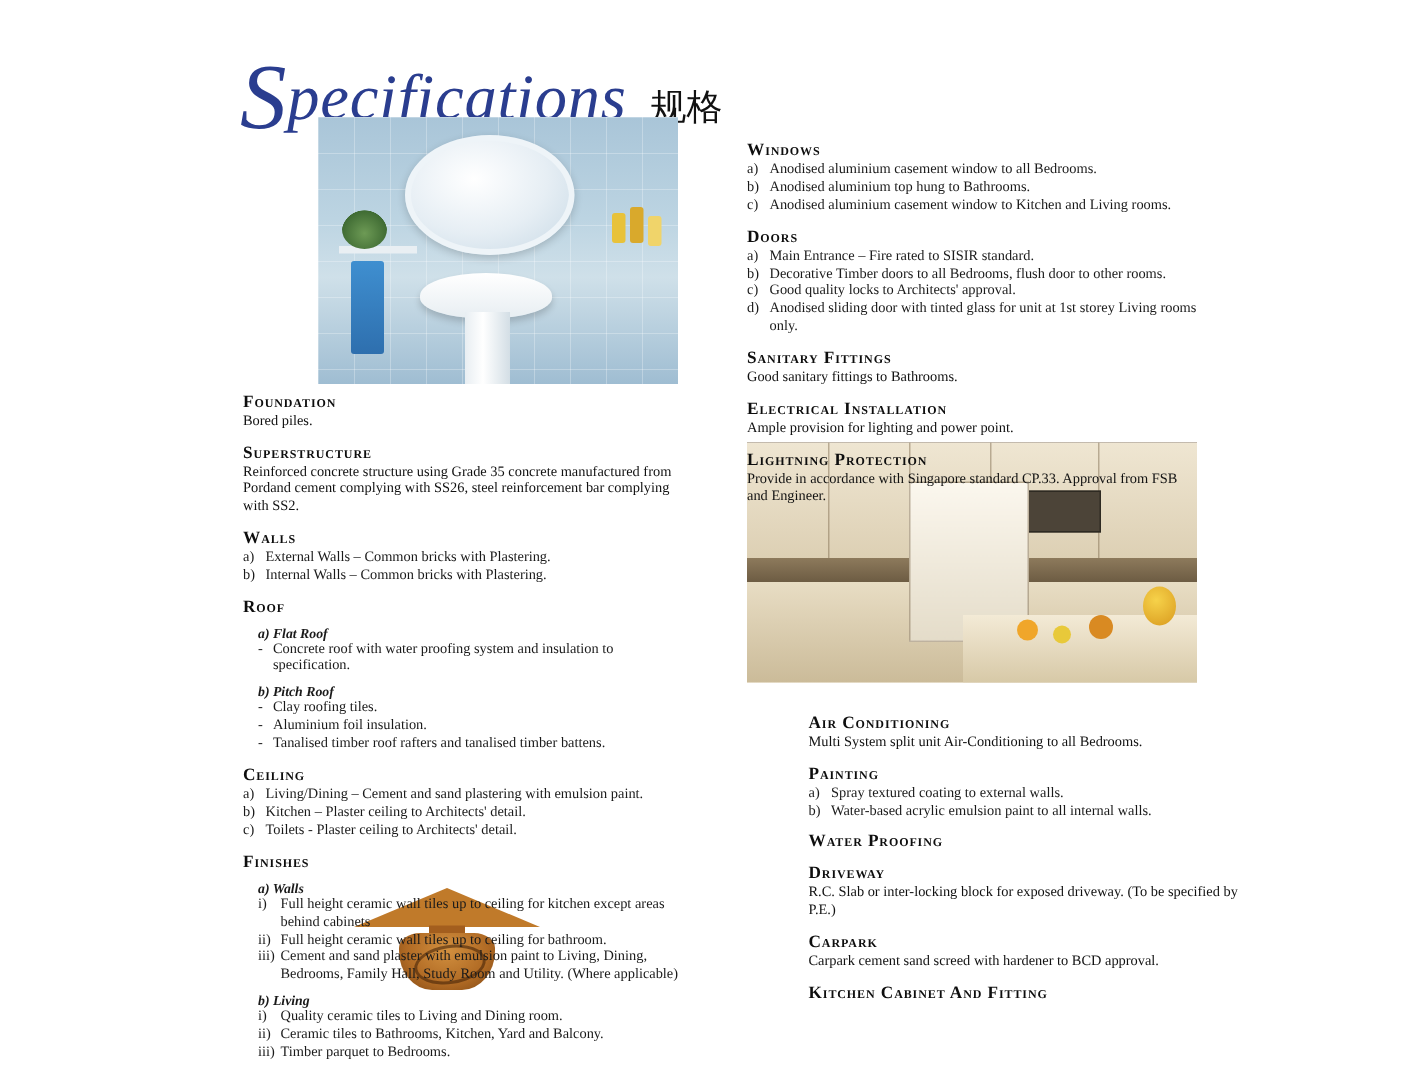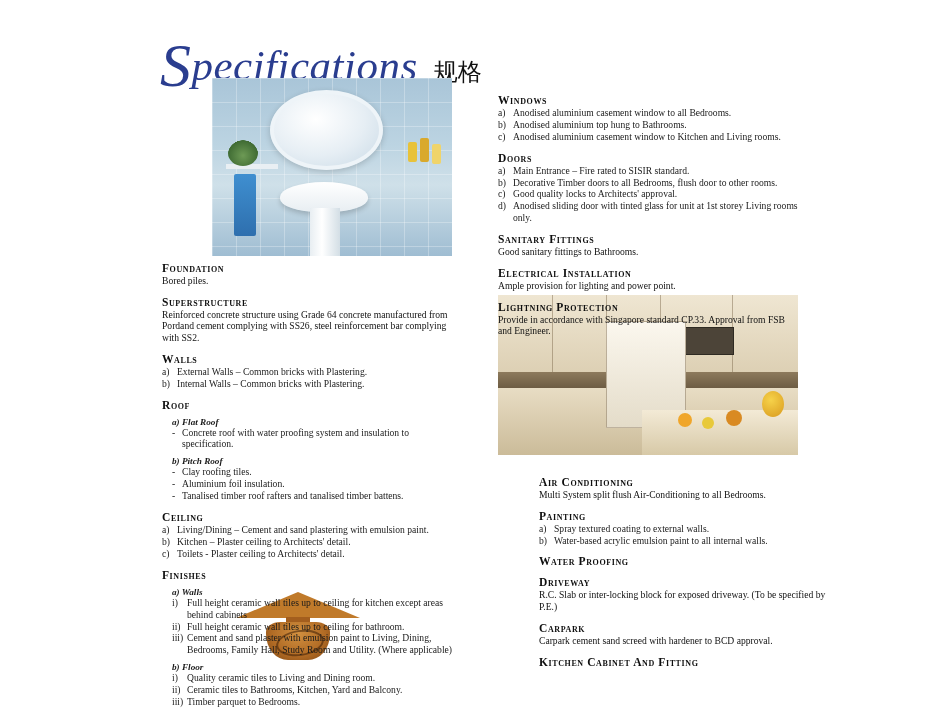--- a/index.html
+++ b/index.html
@@ -314,21 +314,21 @@
     <div class="lamp-swirl"></div>
   </div>
 
   <div class="col-left">
       <h2 class="sec">Foundation</h2>
       <div class="body">
         <p>Bored piles.</p>
       </div>
       <h2 class="sec">Superstructure</h2>
       <div class="body">
-        <p>Reinforced concrete structure using Grade 64 concrete manufactured from Pordand cement complying with SS26, steel reinforcement bar complying with SS2.</p>
+        <p>Reinforced concrete structure using Grade 35 concrete manufactured from Pordand cement complying with SS26, steel reinforcement bar complying with SS2.</p>
       </div>
       <h2 class="sec">Walls</h2>
       <ul class="items">
         <li>
           <span class="mark">a)</span>
           <span class="txt">External Walls – Common bricks with Plastering.</span>
         </li>
         <li>
           <span class="mark">b)</span>
           <span class="txt">Internal Walls – Common bricks with Plastering.</span>
@@ -381,21 +381,21 @@
         </li>
         <li>
           <span class="mark">ii)</span>
           <span class="txt">Full height ceramic wall tiles up to ceiling for bathroom.</span>
         </li>
         <li>
           <span class="mark">iii)</span>
           <span class="txt">Cement and sand plaster with emulsion paint to Living, Dining, Bedrooms, Family Hall, Study Room and Utility. (Where applicable)</span>
         </li>
       </ul>
-      <div class="sub">b) Floor</div>
+      <div class="sub">b) Living</div>
       <ul class="items indent">
         <li>
           <span class="mark">i)</span>
           <span class="txt">Quality ceramic tiles to Living and Dining room.</span>
         </li>
         <li>
           <span class="mark">ii)</span>
           <span class="txt">Ceramic tiles to Bathrooms, Kitchen, Yard and  Balcony.</span>
         </li>
         <li>
@@ -450,21 +450,21 @@
       </div>
       <h2 class="sec">Lightning Protection</h2>
       <div class="body">
         <p>Provide in accordance with Singapore standard CP.33. Approval from FSB and Engineer.</p>
       </div>
     </div>
 
   <div class="col-right-bottom">
       <h2 class="sec">Air Conditioning</h2>
       <div class="body">
-        <p>Multi System split flush Air-Conditioning to all Bedrooms.</p>
+        <p>Multi System split unit Air-Conditioning to all Bedrooms.</p>
       </div>
       <h2 class="sec">Painting</h2>
       <ul class="items">
         <li>
           <span class="mark">a)</span>
           <span class="txt">Spray textured coating to external walls.</span>
         </li>
         <li>
           <span class="mark">b)</span>
           <span class="txt">Water-based acrylic emulsion paint to all internal walls.</span>

